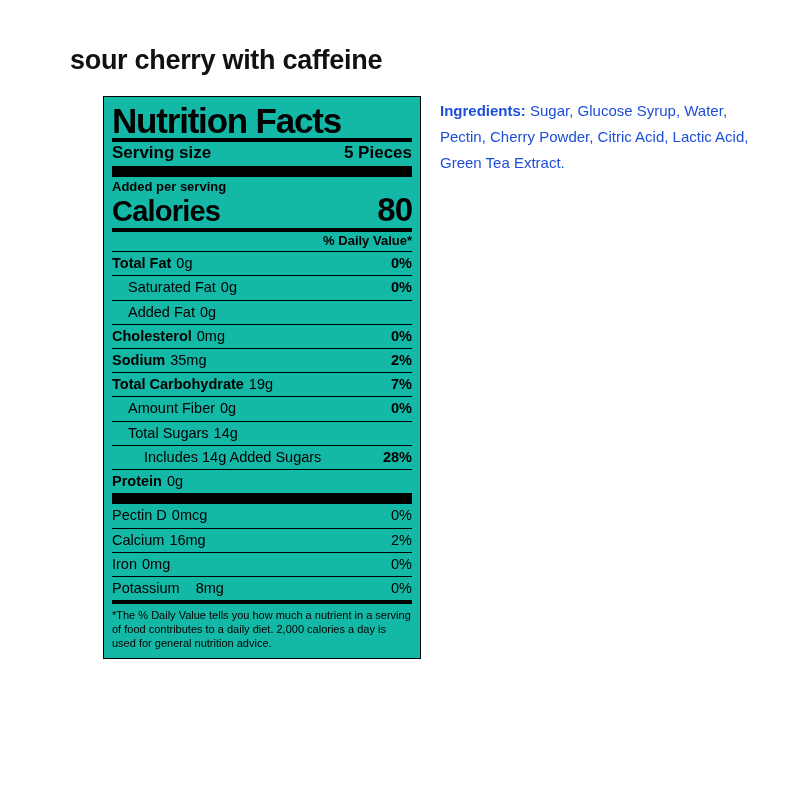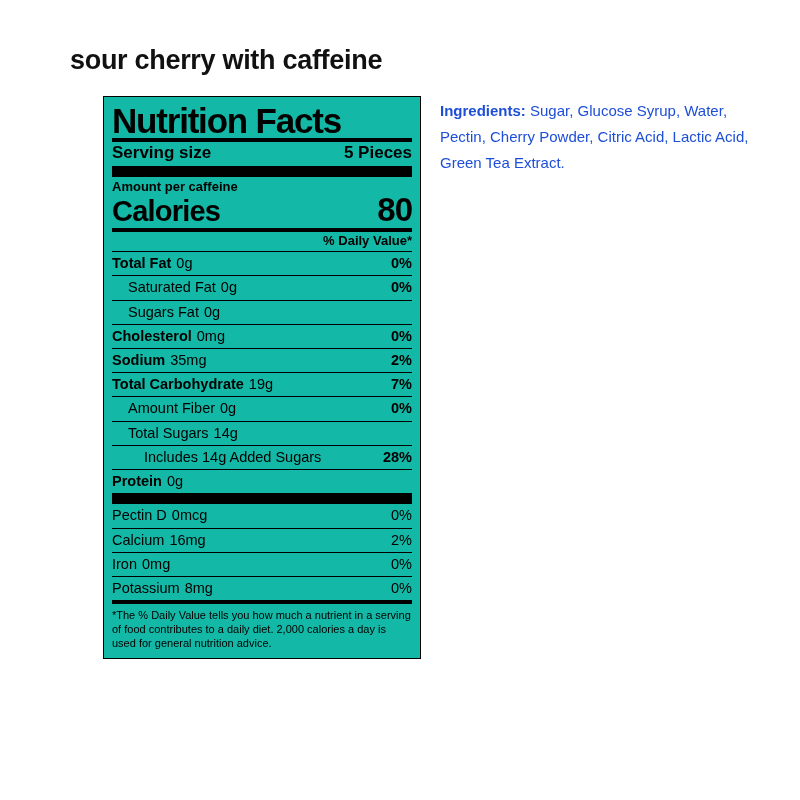--- a/index.html
+++ b/index.html
@@ -143,21 +143,21 @@
 
     <div class="rule-med"></div>
 
     <div class="row serving-row">
       <span>Serving size</span>
       <span>5 Pieces</span>
     </div>
 
     <div class="rule-thick"></div>
 
-    <div class="amount-label">Amount per caffeine</div>
+    <div class="amount-label">Added per serving</div>
 
     <div class="calories-row">
       <span class="calories-label">Calories</span>
       <span class="calories-value">80</span>
     </div>
 
     <div class="rule-med"></div>
 
     <div class="dv-header">% Daily Value*</div>
 
@@ -168,21 +168,21 @@
           <span class="nut-name"><b>Total Fat</b><span style="margin-left: 5px;">0g</span></span>
           <span class="dv">0%</span>
         </div>
         <div class="rule-hair"></div>
         <div class="nut-row indent-1">
           <span class="nut-name"><span>Saturated Fat</span><span style="margin-left: 5px;">0g</span></span>
           <span class="dv">0%</span>
         </div>
         <div class="rule-hair"></div>
         <div class="nut-row indent-1">
-          <span class="nut-name"><span>Sugars Fat</span><span style="margin-left: 5px;">0g</span></span>
+          <span class="nut-name"><span>Added Fat</span><span style="margin-left: 5px;">0g</span></span>
           <span class="dv"></span>
         </div>
         <div class="rule-hair"></div>
         <div class="nut-row">
           <span class="nut-name"><b>Cholesterol</b><span style="margin-left: 5px;">0mg</span></span>
           <span class="dv">0%</span>
         </div>
         <div class="rule-hair"></div>
         <div class="nut-row">
           <span class="nut-name"><b>Sodium</b><span style="margin-left: 5px;">35mg</span></span>
@@ -227,21 +227,21 @@
           <span><span>Calcium</span><span style="margin-left: 5px;">16mg</span></span>
           <span>2%</span>
         </div>
         <div class="rule-hair"></div>
         <div class="nut-row">
           <span><span>Iron</span><span style="margin-left: 5px;">0mg</span></span>
           <span>0%</span>
         </div>
         <div class="rule-hair"></div>
         <div class="nut-row">
-          <span><span>Potassium</span><span style="margin-left: 5px;">8mg</span></span>
+          <span><span>Potassium</span><span style="margin-left: 16px;">8mg</span></span>
           <span>0%</span>
         </div>
       </div>
 
     <div class="rule-med"></div>
 
     <div class="footnote">*The % Daily Value tells you how much a nutrient in a serving of food contributes to a daily diet. 2,000 calories a day is used for general nutrition advice.</div>
   </div>
 
   <div class="ingredients">

